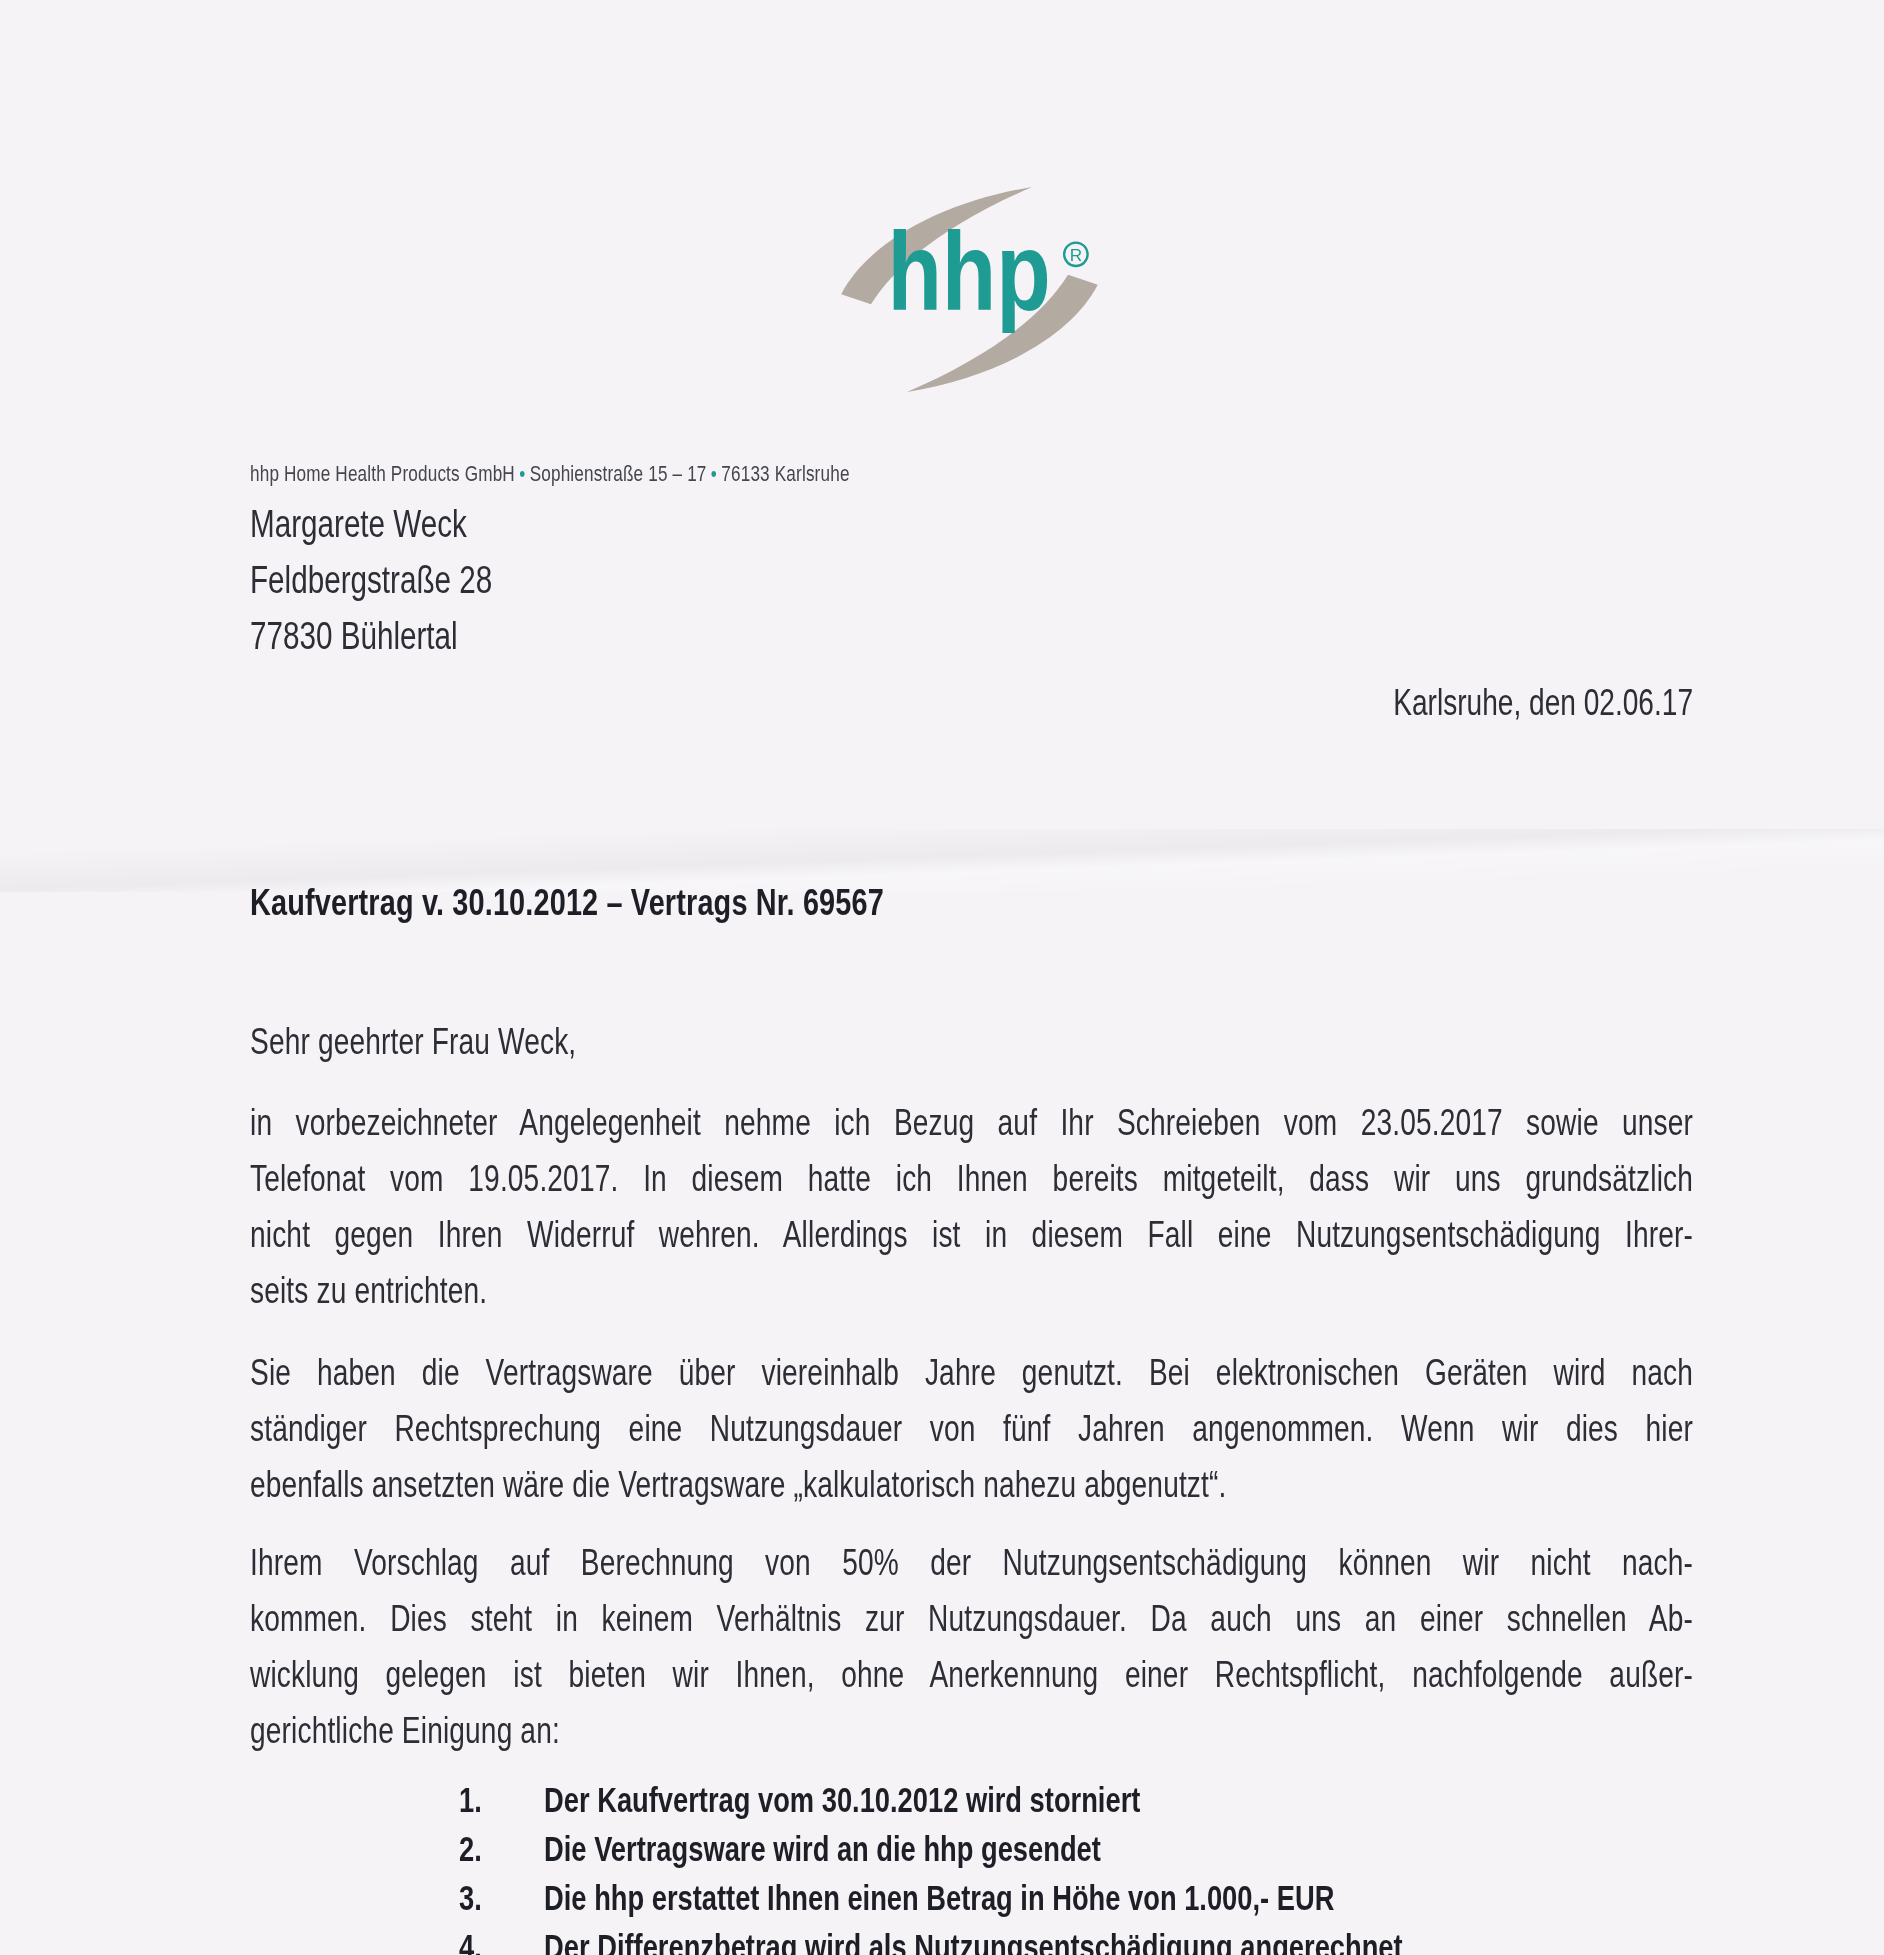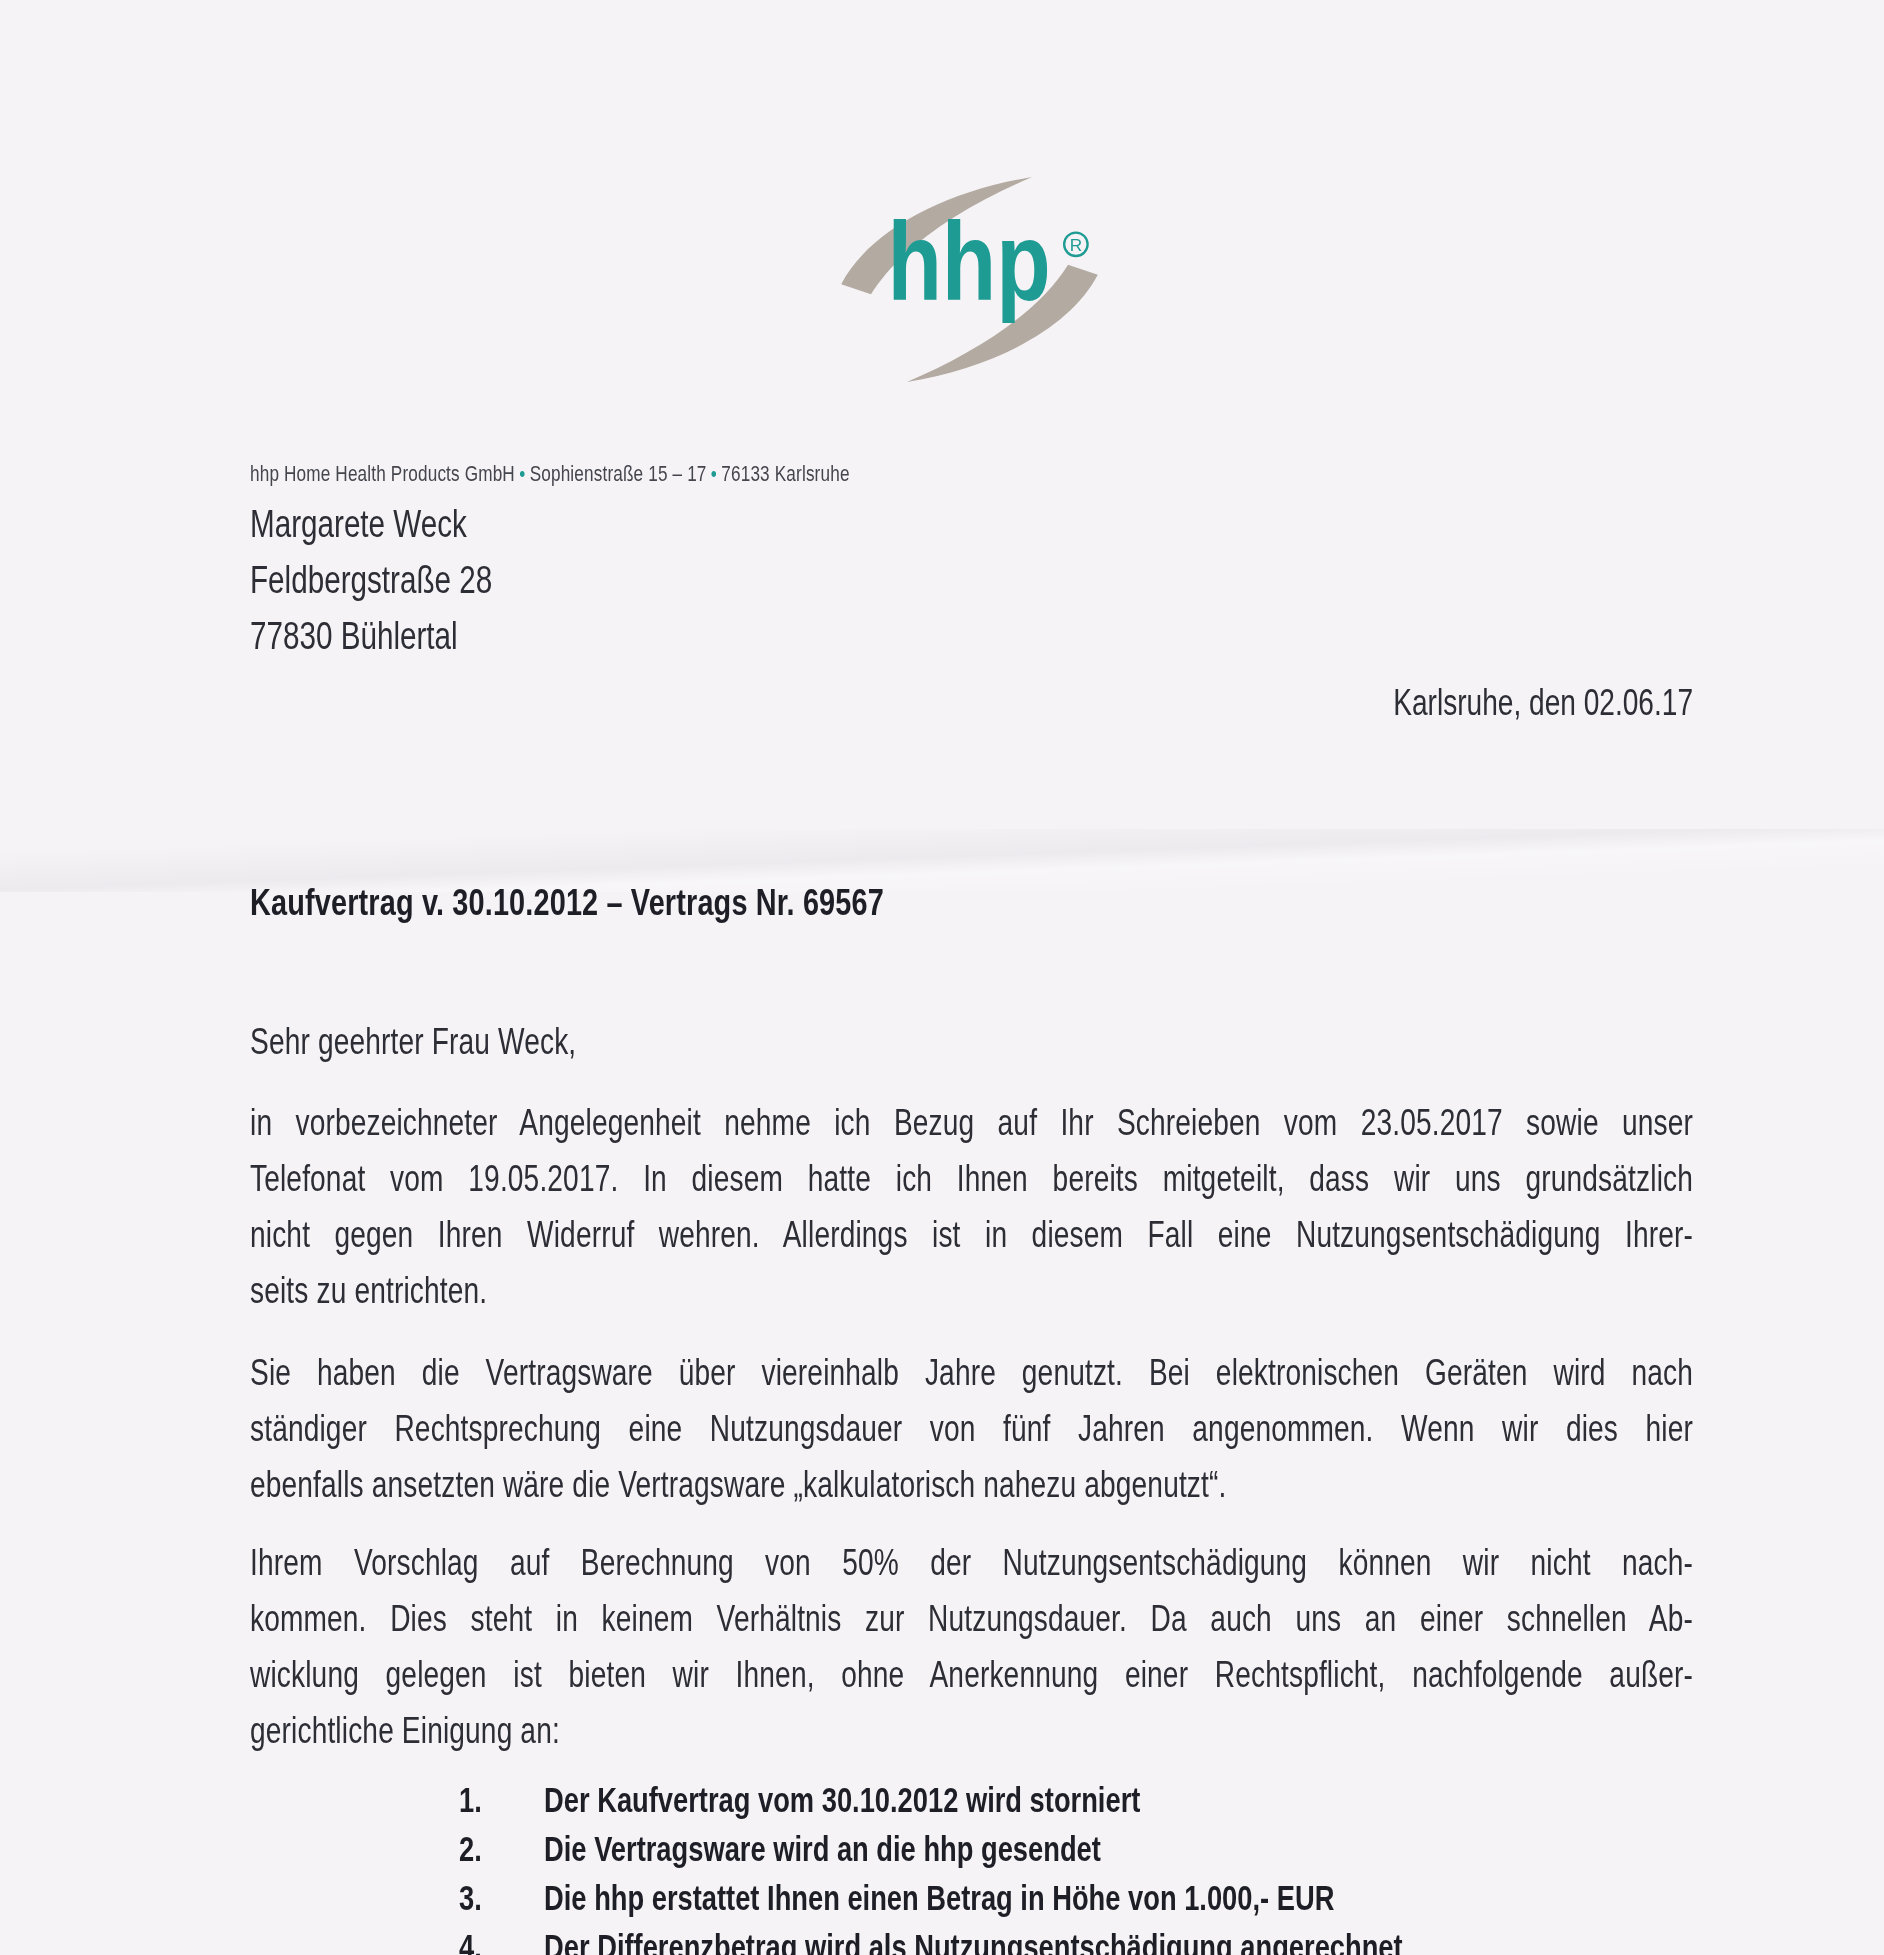--- a/index.html
+++ b/index.html
@@ -26,21 +26,21 @@
   .crease{
     left:0;top:829px;width:1884px;height:63px;
     background:linear-gradient(178deg, rgba(255,255,255,0) 18%, rgba(120,120,130,0.07) 47%, rgba(255,255,255,0.25) 60%, rgba(255,255,255,0) 82%);
   }
 </style>
 </head>
 <body>
 
 <div class="abs crease"></div>
 
-<div class="abs" style="left:813px;top:170px;width:313px;height:219px;">
+<div class="abs" style="left:813px;top:180px;width:313px;height:219px;">
   <svg width="313" height="219" viewBox="0 0 800 560">
     <path d="M 560 18 C 330 55, 140 160, 72 292 L 148 318 C 225 195, 380 95, 560 18 Z" fill="#b3aaa2"></path>
     <path d="M 240 542 C 470 505, 660 400, 728 268 L 652 242 C 575 365, 420 465, 240 542 Z" fill="#b3aaa2"></path>
     <g transform="translate(190,332) scale(0.8,1)">
       <text x="0" y="0" font-family="Liberation Sans, sans-serif" font-size="285" font-weight="bold" fill="#1e9c94">hhp</text>
     </g>
     <circle cx="672" cy="190" r="30" fill="none" stroke="#1e9c94" stroke-width="6"></circle>
     <text x="672" y="206" text-anchor="middle" font-family="Liberation Sans, sans-serif" font-size="44" fill="#1e9c94">R</text>
   </svg>
 </div>

